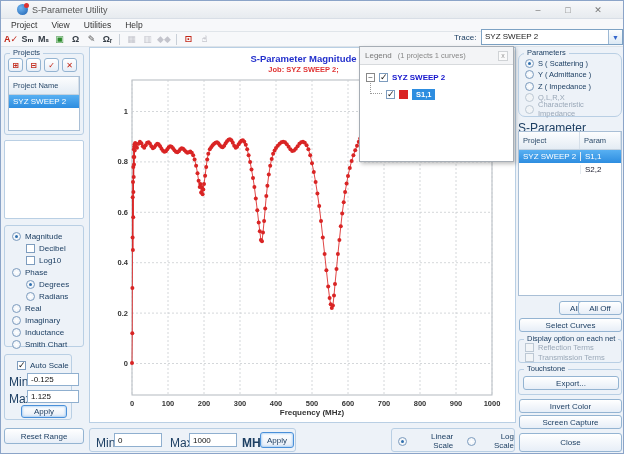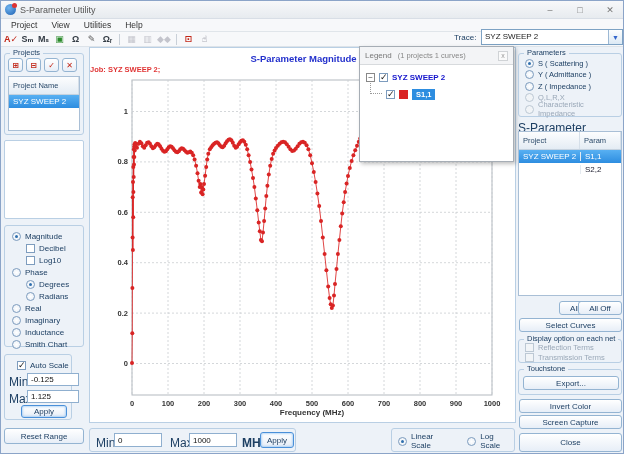--- a/index.html
+++ b/index.html
@@ -2,21 +2,21 @@
 <html><head>
 <meta charset="utf-8">
 <style>
   html,body{margin:0;padding:0;background:#cfd8e2;}
   *{box-sizing:border-box;}
   body{font-family:"Liberation Sans","DejaVu Sans",sans-serif;}
   .abs{position:absolute;}
   #win{position:relative;width:624px;height:454px;background:#edf2f8;border:1px solid #8ba4c8;overflow:hidden;}
 
   
-  #titlebar{left:0;top:0;width:624px;height:18px;background:linear-gradient(#f7f8fa,#e7ebef);border-bottom:1px solid #d8dee6;display:flex;align-items:center;padding:0 4px;gap:4px;}
+  #titlebar{left:0;top:0;width:624px;height:18px;background:linear-gradient(#f7f8fa,#e7ebef);border-bottom:1px solid #d8dee6;display:flex;align-items:center;padding:0 16px;gap:4px;}
   .app-icon{width:11px;height:11px;border-radius:50%;background:radial-gradient(circle at 35% 35%,#6fb4f0,#1d5fb0);position:relative;flex:none;}
   .app-icon::after{content:"";position:absolute;right:-1px;top:-1px;width:5px;height:5px;border-radius:50%;background:#d33;}
   #titlebar .title{font-size:9px;color:#555;}
   #win-controls{margin-left:auto;display:flex;gap:8px;}
   .win-ctl{width:22px;height:13px;display:flex;align-items:center;justify-content:center;font-size:9px;color:#777;}
   #menubar{left:0;top:18px;width:624px;height:13px;background:#f7f8fa;border-bottom:1px solid #e0e5ea;display:flex;align-items:center;padding-left:3px;}
   .menu-item{font-size:8.5px;color:#333;padding:0 7px;}
   #toolbar{left:0;top:31px;width:624px;height:15px;background:#f7f8fa;border-bottom:1px solid #dde3e9;display:flex;align-items:center;padding-left:2px;gap:1px;}
   .tb-btn{min-width:15px;height:13px;display:flex;align-items:center;justify-content:center;font-size:9px;font-weight:bold;padding:0 1px;}
   .tb-disabled{opacity:.4;}
@@ -46,21 +46,21 @@
   .tbl{background:#fff;border:1px solid #a9bfd6;overflow:hidden;}
   .thead{display:flex;background:linear-gradient(#fcfdfe,#e4ecf4);border-bottom:1px solid #c5d2df;font-size:7.5px;color:#2b4a6a;}
   .thead>div{padding:4px 4px;border-right:1px solid #d5dfe9;}
   .trow{display:flex;font-size:8px;color:#223;height:13px;align-items:center;}
   .trow>div{padding:0 4px;overflow:hidden;white-space:nowrap;}
   .trow.sel{background:linear-gradient(#58b0f2,#2d8de0);color:#fff;}
 
   
   #chart-panel{left:88px;top:46px;width:427px;height:376px;background:#fff;border:1px solid #b9cfe4;}
   #chart-title{left:0;top:5px;width:427px;text-align:center;font-size:9.5px;font-weight:bold;color:#2330cc;}
-  #chart-subtitle{left:0;top:17px;width:427px;text-align:left;font-size:7.5px;font-weight:bold;color:#e03535;}
+  #chart-subtitle{left:0;top:17px;width:427px;text-align:center;font-size:7.5px;font-weight:bold;color:#e03535;}
   #chart-xlabel{left:42px;top:360px;width:360px;text-align:center;font-size:8px;font-weight:bold;color:#333;}
 
   
   #legend{left:358px;top:45px;width:155px;height:116px;background:#fff;border:1px solid #a6adb5;box-shadow:2px 2px 4px rgba(0,0,0,.25);}
   #legend-header{left:0;top:0;width:100%;height:18px;background:#f3f4f6;border-bottom:1px solid #d7dadd;display:flex;align-items:center;padding:0 5px;gap:6px;}
   #legend-title{font-size:8px;color:#777;}
   #legend-count{font-size:7.5px;color:#888;}
   #legend-close{margin-left:auto;width:10px;height:10px;font-size:7px;color:#999;border:1px solid #d0d3d6;display:flex;align-items:center;justify-content:center;background:#fafafa;}
   .tree-box{width:9px;height:9px;border:1px solid #888;background:#fff;font-size:8px;line-height:7px;text-align:center;color:#444;flex:none;}
   #legend-row1{left:6px;top:26px;display:flex;align-items:center;gap:4px;}
@@ -429,21 +429,21 @@
       <span class="check on"></span>
       <span id="legend-project">SYZ SWEEP 2</span>
     </div>
     <div id="legend-row2" class="abs">
       <span class="check on"></span>
       <span id="legend-swatch" style="background: rgb(217, 36, 36);"></span>
       <span id="legend-curve">S1,1</span>
     </div>
   </div>
 
-  <div class="abs group" style="left:517px;top:52px;width:104px;height:64px;">
+  <div class="abs group" style="left:517px;top:52px;width:104px;height:64px;border-radius:7px;">
     <span class="gtitle">Parameters</span>
     <div id="parameter-options" style="padding:4px 0 0 6px;display:flex;flex-direction:column;gap:1px;">
         <div class="opt-row small">
           <span class="radio on"></span>
           <span>S ( Scattering )</span>
         </div>
         <div class="opt-row small">
           <span class="radio"></span>
           <span>Y ( Admittance )</span>
         </div>
@@ -509,21 +509,21 @@
 
   <div class="abs group" style="left:88px;top:427px;width:207px;height:24px;">
     <span class="abs lbl" style="left:6px;top:7px;">Min.</span>
     <input class="abs txt" style="left: 24px; top: 4px; width: 48px; height: 14px;" value="0">
     <span class="abs lbl" style="left:80px;top:7px;">Max.</span>
     <input class="abs txt" style="left: 99px; top: 4px; width: 48px; height: 14px;" value="1000">
     <span class="abs lbl" style="left:152px;top:7px;font-weight:bold;">MHz</span>
     <div class="abs btn primary" style="left:170px;top:3px;width:34px;height:16px;">Apply</div>
   </div>
 
-  <div class="abs group" style="left:390px;top:427px;width:124px;height:24px;">
+  <div class="abs group" style="left:390px;top:427px;width:124px;height:24px;text-align:right;">
     <div id="xscale-options" style="padding:6px 0 0 6px;display:flex;gap:14px;">
         <div class="opt-row">
           <span class="radio on"></span>
           <span>Linear Scale</span>
         </div>
         <div class="opt-row">
           <span class="radio"></span>
           <span>Log Scale</span>
         </div>
       </div>

